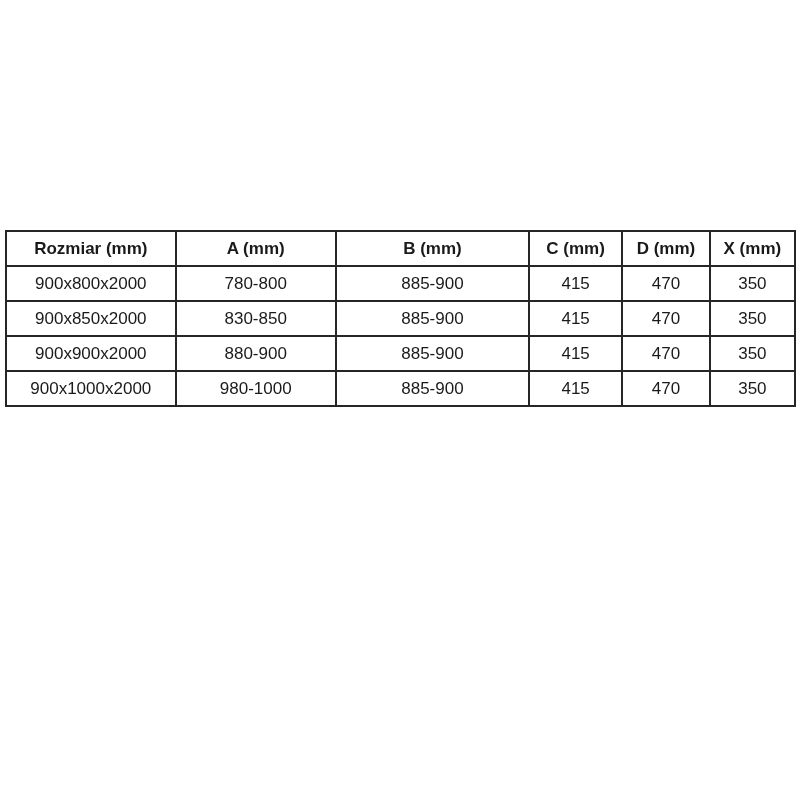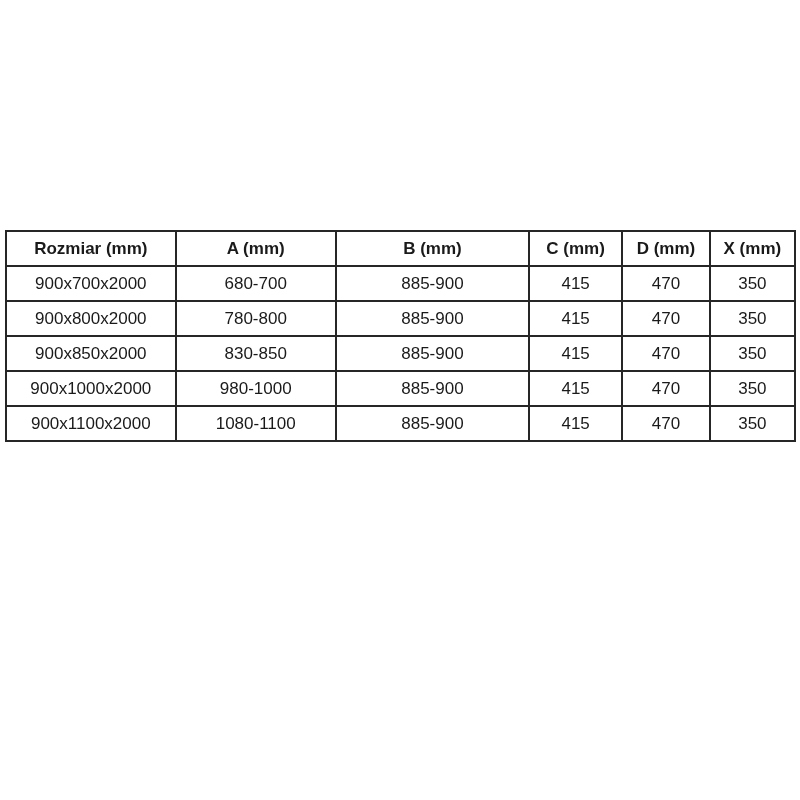--- a/index.html
+++ b/index.html
@@ -70,54 +70,46 @@
             <th>Rozmiar (mm)</th>
             <th>A (mm)</th>
             <th>B (mm)</th>
             <th>C (mm)</th>
             <th>D (mm)</th>
             <th>X (mm)</th>
           </tr>
       </thead>
       <tbody>
           <tr>
-            <td>900x700x2000</td>
-            <td>680-700</td>
-            <td>885-900</td>
-            <td>415</td>
-            <td>470</td>
-            <td>350</td>
-          </tr>
-          <tr>
             <td>900x800x2000</td>
             <td>780-800</td>
             <td>885-900</td>
             <td>415</td>
             <td>470</td>
             <td>350</td>
           </tr>
           <tr>
             <td>900x850x2000</td>
             <td>830-850</td>
             <td>885-900</td>
             <td>415</td>
             <td>470</td>
             <td>350</td>
           </tr>
           <tr>
-            <td>900x1000x2000</td>
-            <td>980-1000</td>
+            <td>900x900x2000</td>
+            <td>880-900</td>
             <td>885-900</td>
             <td>415</td>
             <td>470</td>
             <td>350</td>
           </tr>
           <tr>
-            <td>900x1100x2000</td>
-            <td>1080-1100</td>
+            <td>900x1000x2000</td>
+            <td>980-1000</td>
             <td>885-900</td>
             <td>415</td>
             <td>470</td>
             <td>350</td>
           </tr>
         </tbody>
     </table>
   </div>
 </div>
 

